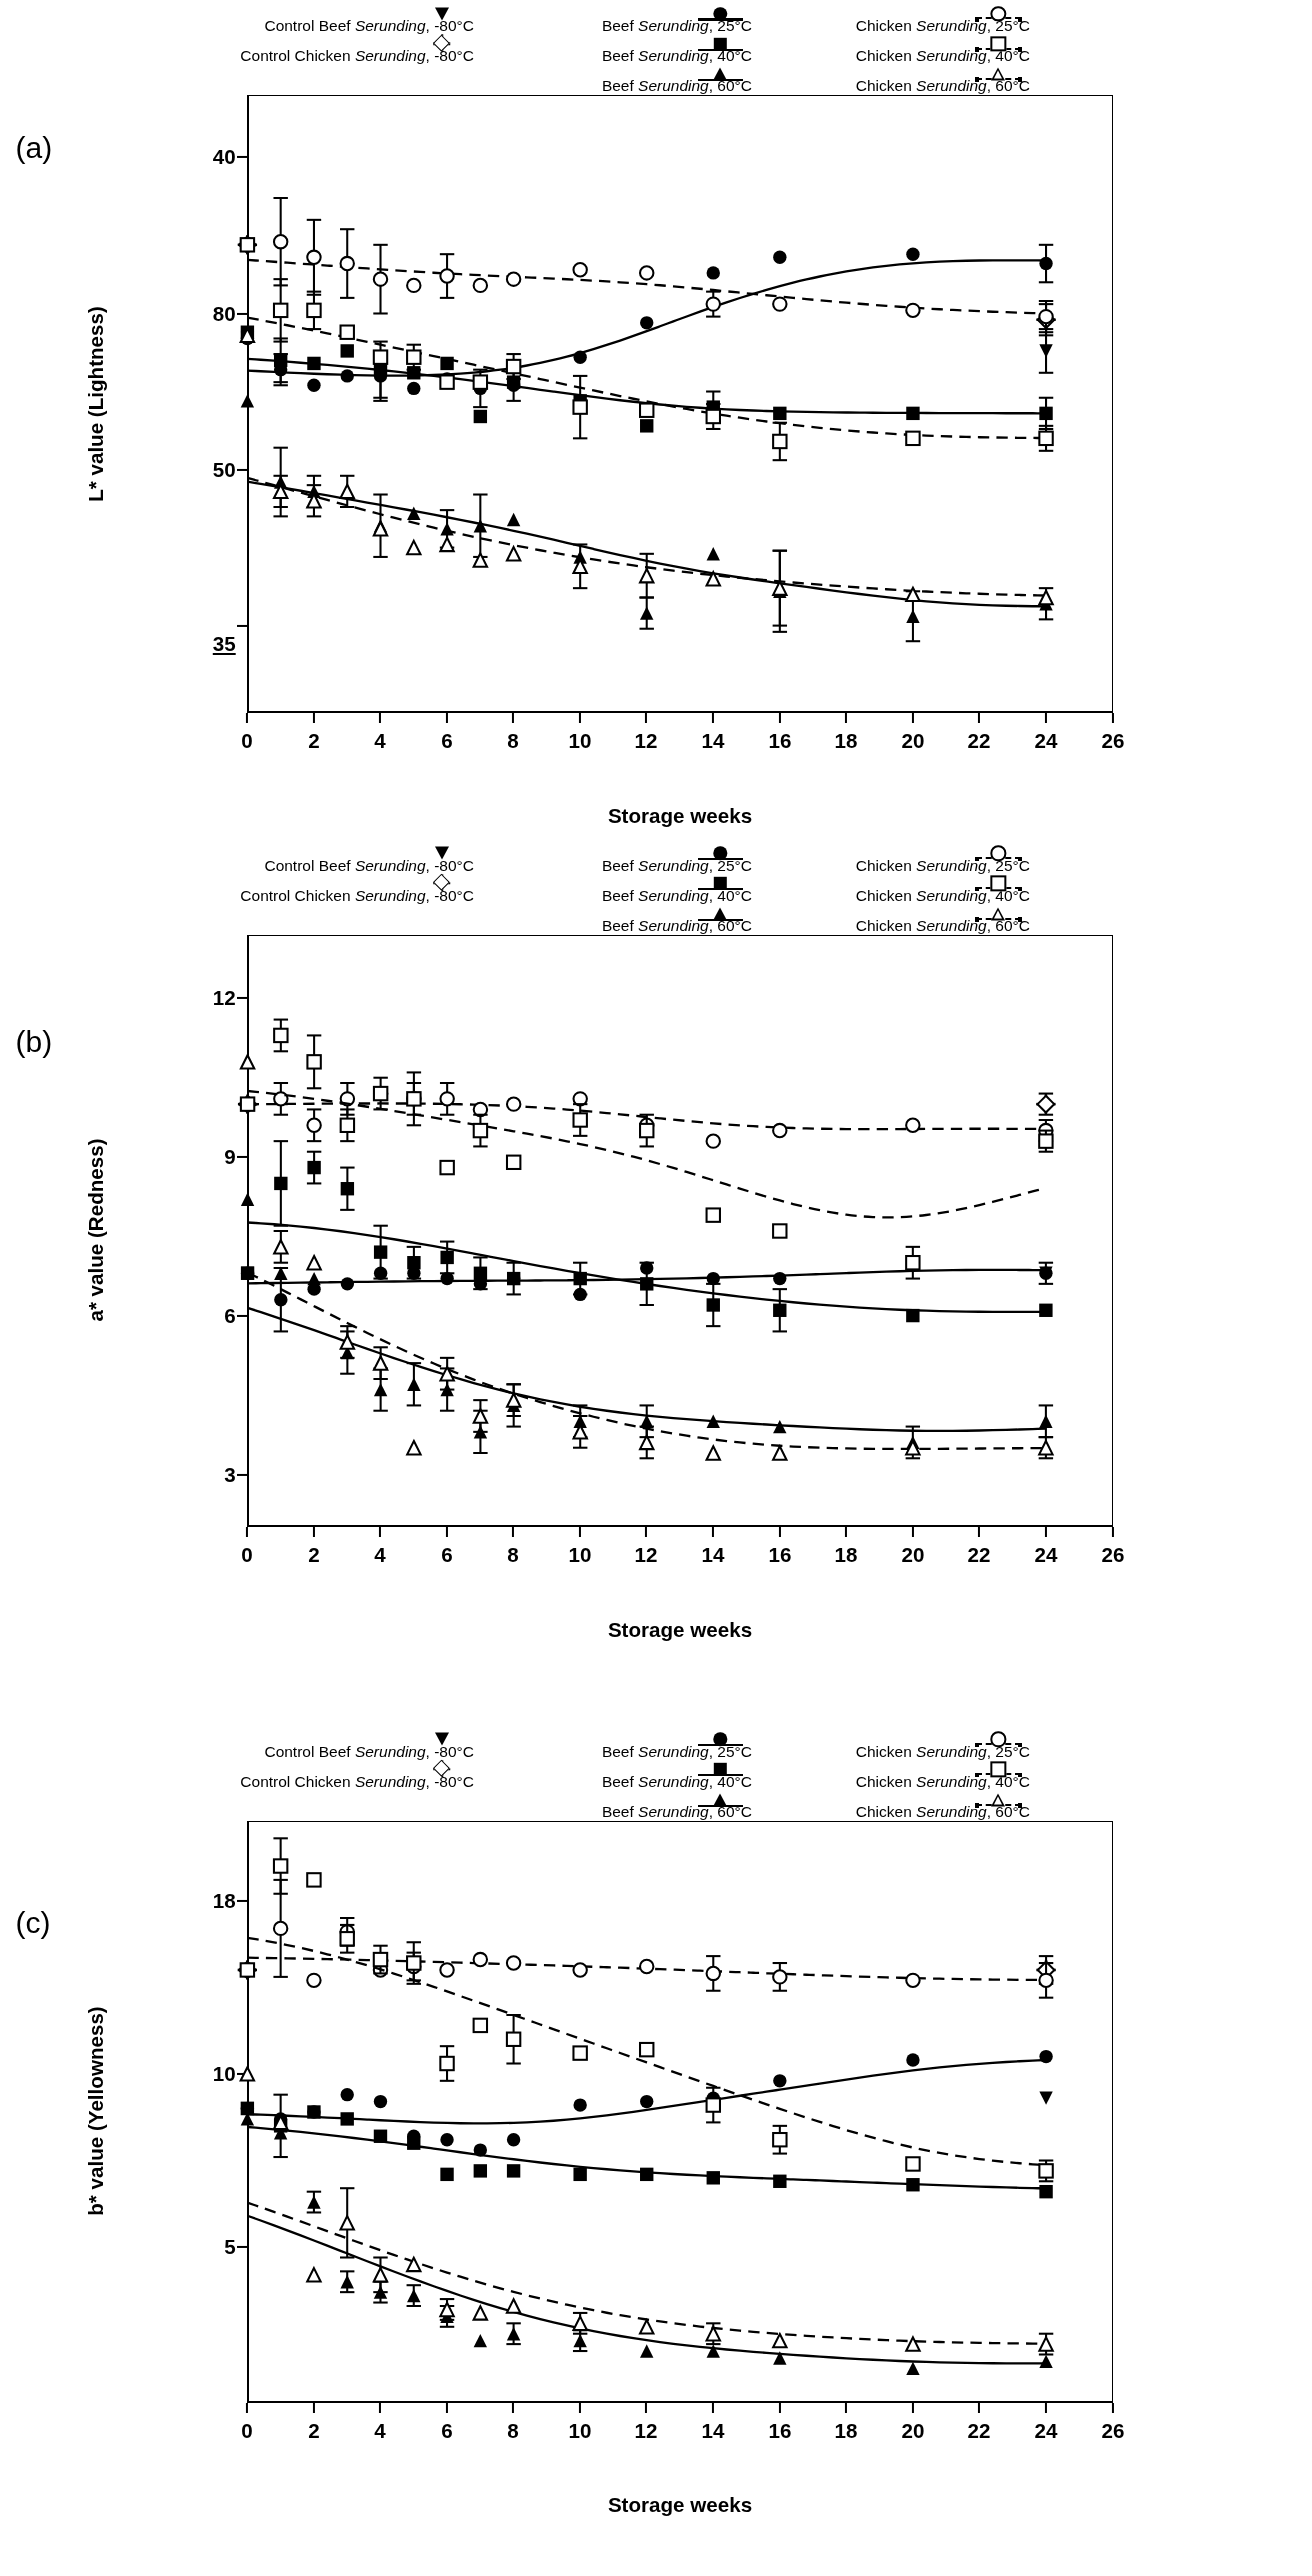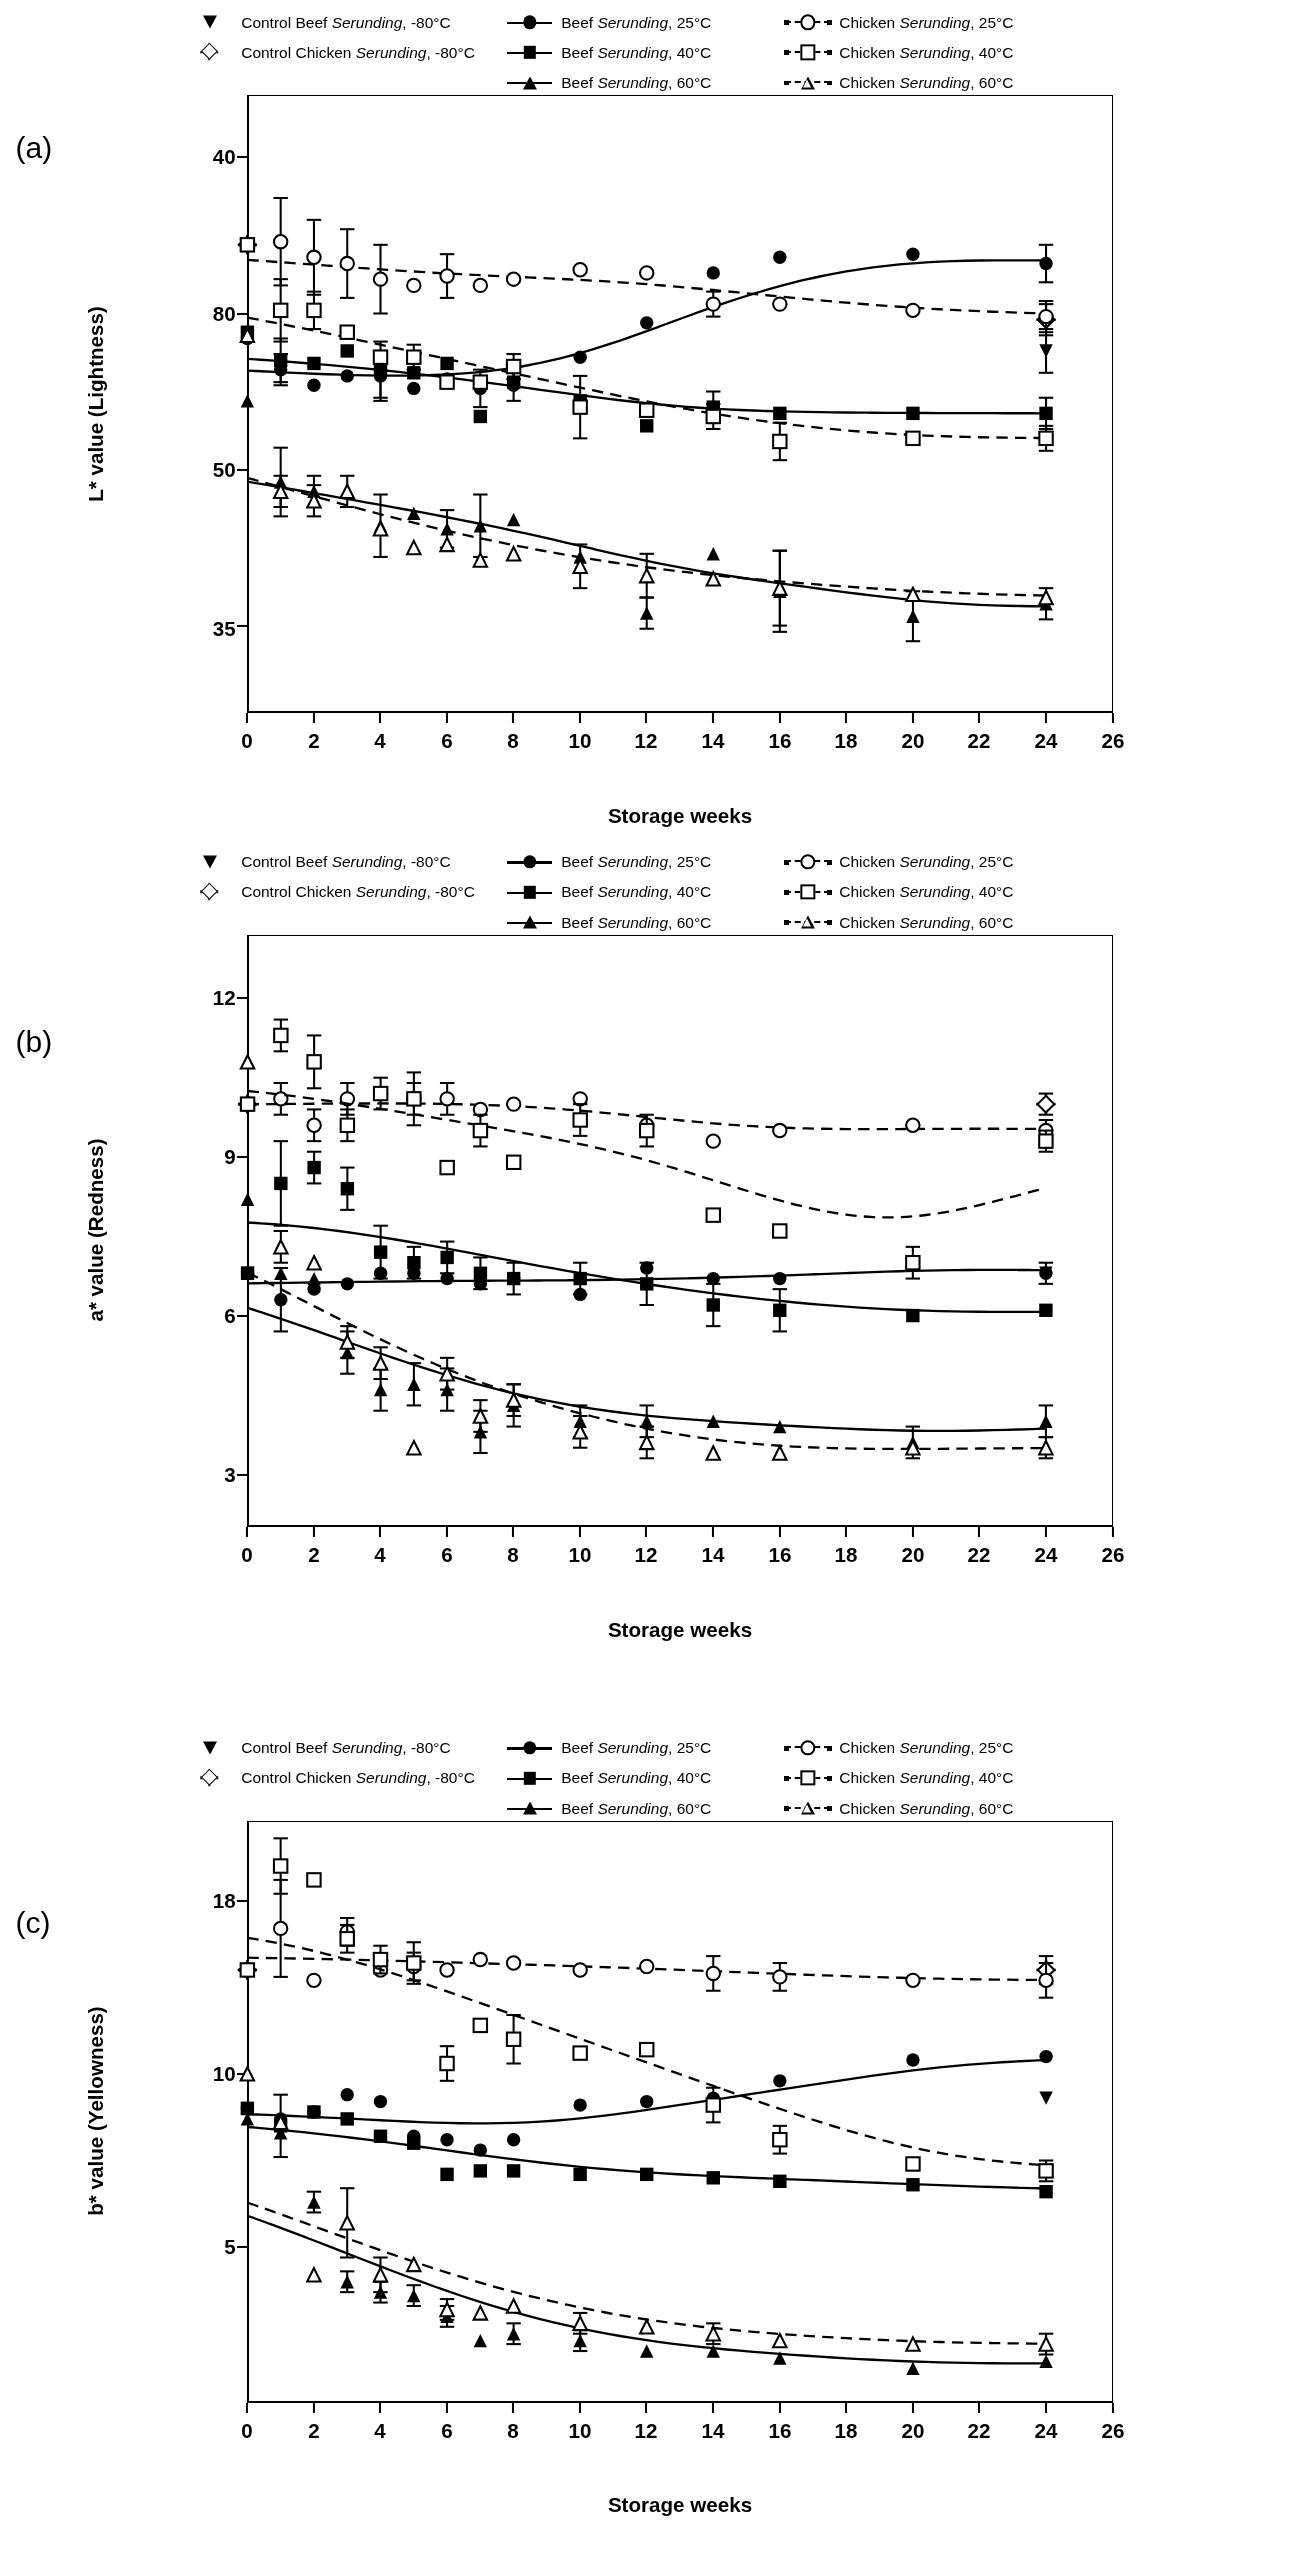--- a/index.html
+++ b/index.html
@@ -13,21 +13,21 @@
 
   .panel-label{
     position:absolute;font-size:30px;font-weight:400;
     font-family:"Liberation Sans",sans-serif;color:#000;
   }
 
   
   .legend{position:absolute;display:grid;
     grid-template-columns:289px 247px 247px;
     column-gap:31px;row-gap:6.2px;align-items:center;}
-  .leg-item{display:flex;align-items:center;height:24px;white-space:nowrap;}
+  .leg-item{display:flex;align-items:flex-end;height:24px;white-space:nowrap;flex-direction:column;}
   .leg-key{width:49px;min-width:49px;height:17.5px;position:relative;margin-right:7.2px;}
   .leg-text{font-size:15.5px;line-height:17.5px;font-family:"Liberation Sans",sans-serif;}
   .leg-text i{font-style:italic;}
 
   
   .kline{position:absolute;left:2.1px;top:8.2px;width:45px;height:2.1px;background:#000;}
   .kline.dashed{height:0;border-top:2.6px dashed #000;background:none;top:7.2px;}
   .ksym{position:absolute;left:50%;top:50%;transform:translate(-50%,-50%);}
 
   .sq-f{width:12.4px;height:12.4px;background:#000;}
@@ -150,21 +150,21 @@
             <div class="ksym">
               <div class="tr-o"></div>
             </div>
           </div>
           <span class="leg-text">Chicken <i>Serunding</i>, 60°C</span>
         </div>
       </div>
     <div class="plot-wrap" id="plot-a" style="left:247px;top:95px;width:866px;height:618px;">
       <div class="axes"></div>
       <div class="inner" id="inner-a">
-          <div class="ytick" style="top: 534px;">35</div>
+          <div class="ytick" style="top: 549px; text-decoration: underline;">35</div>
           <div class="ytickmark" style="top: 531px;"></div>
           <div class="ytick" style="top: 375px;">50</div>
           <div class="ytickmark" style="top: 375px;"></div>
           <div class="ytick" style="top: 219px;">80</div>
           <div class="ytickmark" style="top: 219px;"></div>
           <div class="ytick" style="top: 62px;">40</div>
           <div class="ytickmark" style="top: 62px;"></div>
           <div class="xtick" style="left: 0px;">0</div>
           <div class="xtickmark" style="left: 0px;"></div>
           <div class="xtick" style="left: 67px;">2</div>

